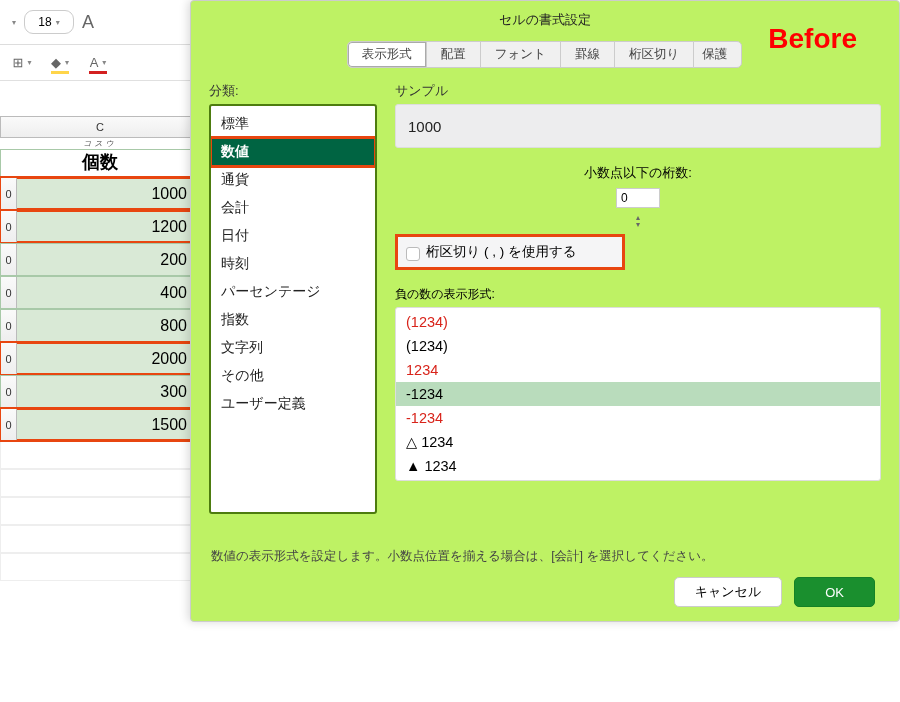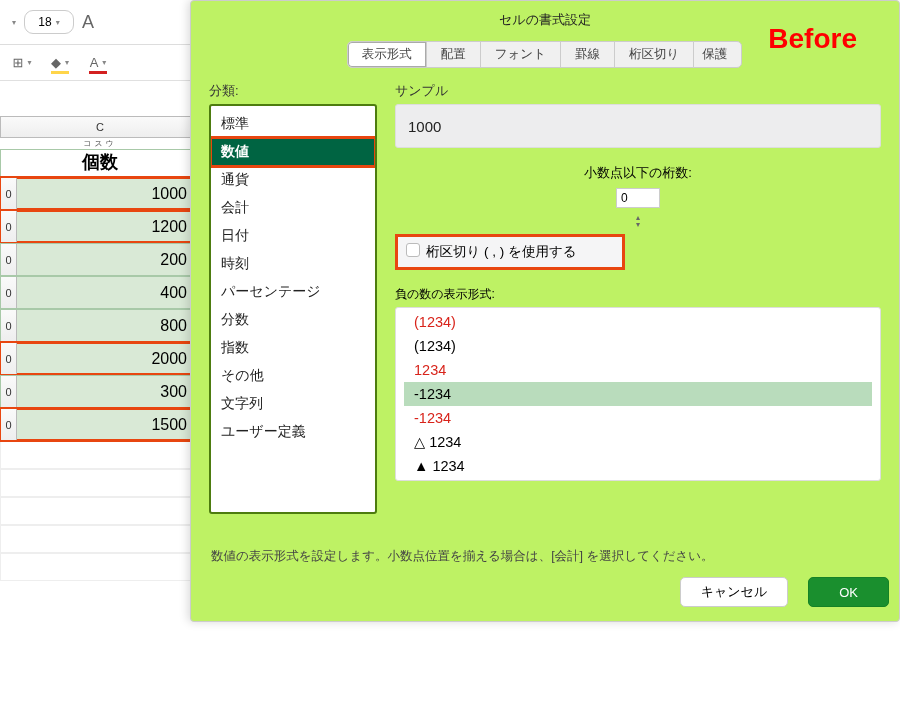--- a/index.html
+++ b/index.html
@@ -38,21 +38,21 @@
 }
 .tb-icon { width: 24px; height: 24px; display:flex; align-items:center; justify-content:center; color:#666; font-size:13px; position:relative; }
 .fill-icon::after{content:"";position:absolute;bottom:1px;left:3px;width:18px;height:3px;background:#ffd54a;}
 .font-icon::after{content:"";position:absolute;bottom:1px;left:3px;width:18px;height:3px;background:#d32020;}
 .col-header {
   height: 22px; background: linear-gradient(#fafafa,#eee);
   border: 1px solid #bbb; text-align:center; font-size:11px; color:#333;
   line-height: 20px;
 }
 .table-area { margin-top: 35px; }
-.kosu-ruby { font-size: 8px; color:#555; text-align:center; letter-spacing:3px; }
+.kosu-ruby { font-size: 8px; color:#555; text-align:center; letter-spacing:3px;font-style:italic; }
 .kosu-head {
   font-size: 18px; font-weight: 600; text-align:center;
   border:1px solid #a8c9a8; background:#fff; height:28px; line-height:24px;
 }
 .cell {
   height: 33px; border:1px solid #a8c9a8; background:#d9e9d6;
   display:flex; align-items:center; justify-content:flex-end;
   padding-right: 12px; font-size: 16px; position:relative;
 }
 .row-stub {
@@ -98,33 +98,33 @@
   background:#ededee; border:1px solid #ddd; border-radius:3px;
   padding: 10px 12px; font-size: 15px; color:#222; margin-bottom: 16px;
   height: 44px; display:flex; align-items:center;
 }
 
 .decimals-row { display:flex; align-items:center; gap:6px; font-size:13px; margin-bottom:6px;flex-direction:column;}
 .decimals-input { width:44px; height:20px; border:1px solid #ccc; text-align:left; padding:0 4px; font-size:12px; }
 .stepper { display:flex; flex-direction:column; font-size:8px; line-height:7px; color:#666; }
 
 .checkbox-row {
-  display:flex; align-items:flex-start; gap:6px; padding:6px 8px; font-size:13.5px;
+  display:flex; align-items:flex-end; gap:6px; padding:6px 8px; font-size:13.5px;
   border: 3px solid #e84610; width: 230px; background:#f5f5f6;
 }
 .chk { width:14px;height:14px;border:1px solid #bbb;border-radius:3px;background:#fff; }
 
 .neg-label { font-size:12px; margin-top:16px; margin-bottom:4px; }
-.neg-list { border:1px solid #ddd; border-radius:3px; background:#fff; padding:2px 8px; }
+.neg-list { border:1px solid #ddd; border-radius:3px; background:#fff; padding:2px 0; }
 .neg-item { padding: 4px 10px; font-size: 14.5px; }
 .neg-red { color:#d8231a; }
 .neg-item.selected { background:#b9dcbc; }
 
 .help-text { position:absolute; left:20px; bottom: 56px; right:20px; font-size:12.5px; color:#444; }
-.dlg-buttons { position:absolute; right:10px; bottom:14px; display:flex; gap:20px;padding-left:44px; }
+.dlg-buttons { position:absolute; right:24px; bottom:14px; display:flex; gap:12px;padding-left:44px; }
 .btn { padding: 5px 20px; border-radius:5px; font-size:13px; border:1px solid #ccc; background:#fff; }
 .btn-ok { background:#1a8f2e; color:#fff; border-color:#158226; padding:5px 30px; font-weight:500;}
 </style>
 </head>
 <body>
 
 <div class="sheet">
   <div class="toolbar-row">
     <span class="dropdown-caret">▾</span>
     <div class="font-size-box">
@@ -211,24 +211,23 @@
     <div class="left-col">
       <div class="section-label">分類:</div>
       <div class="category-list" id="cats">
           <div class="cat-item">標準</div>
           <div class="cat-item selected">数値</div>
           <div class="cat-item">通貨</div>
           <div class="cat-item">会計</div>
           <div class="cat-item">日付</div>
           <div class="cat-item">時刻</div>
           <div class="cat-item">パーセンテージ</div>
-          <div class="cat-item">分数</div>
           <div class="cat-item">指数</div>
+          <div class="cat-item">文字列</div>
           <div class="cat-item">その他</div>
-          <div class="cat-item">文字列</div>
           <div class="cat-item">ユーザー定義</div>
         </div>
     </div>
     <div class="right-col">
       <div class="section-label">サンプル</div>
       <div class="sample-box">
         <span>1000</span>
       </div>
 
       <div class="decimals-row">

